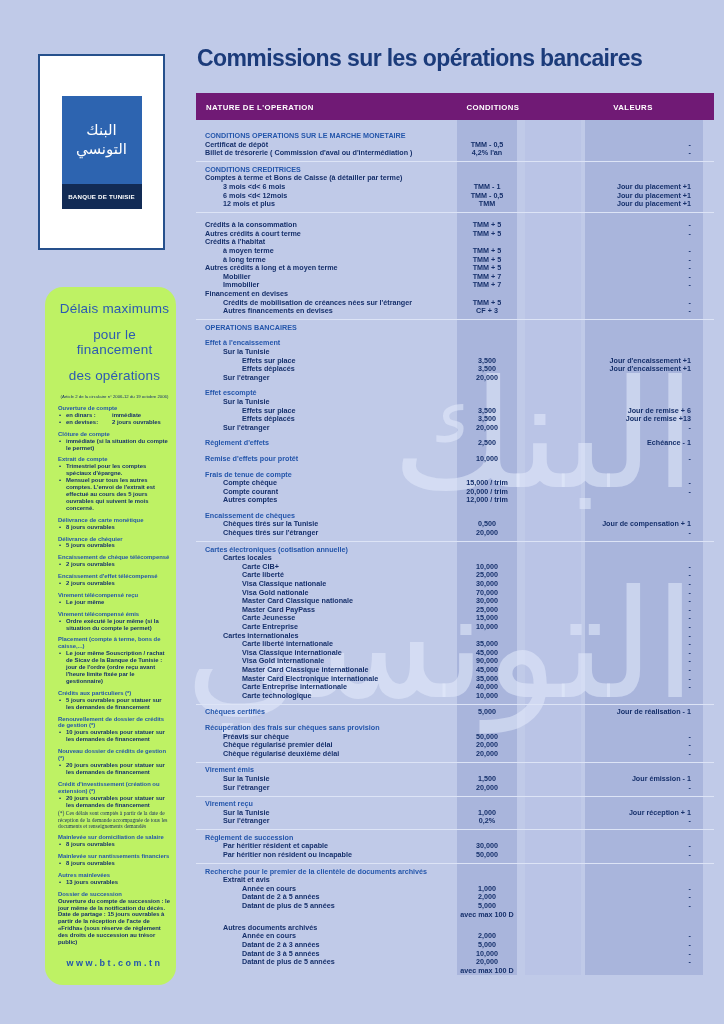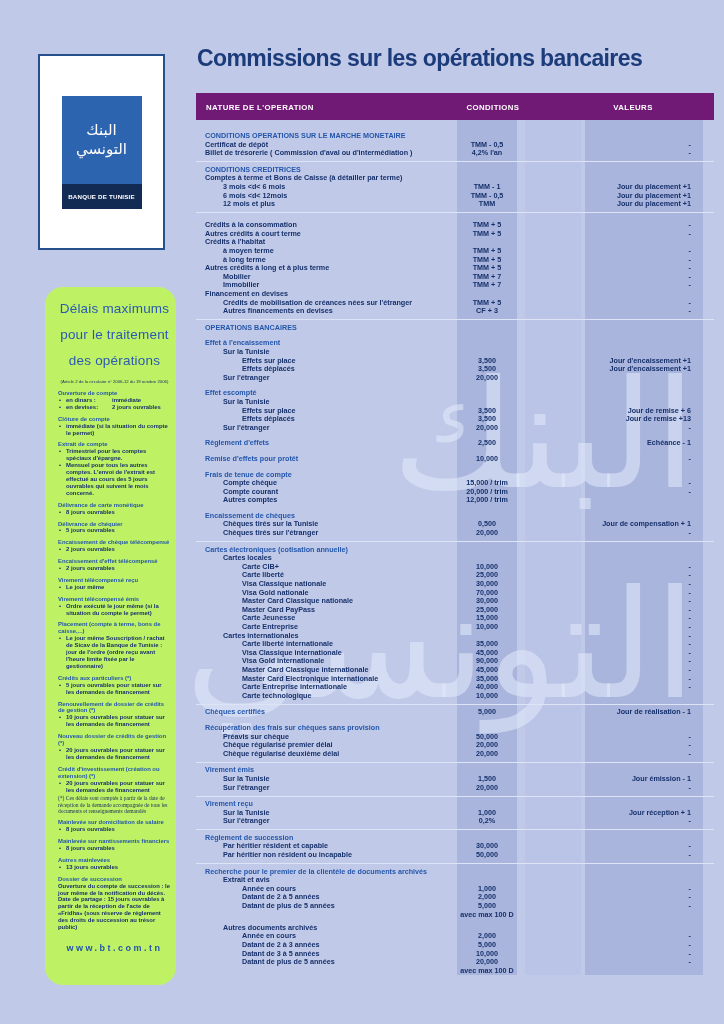--- a/index.html
+++ b/index.html
@@ -161,21 +161,21 @@
             <span class="lab i1">à moyen terme</span>
             <span class="cond">TMM + 5</span>
             <span class="val">-</span>
           </div>
           <div class="row">
             <span class="lab i1">à long terme</span>
             <span class="cond">TMM + 5</span>
             <span class="val">-</span>
           </div>
           <div class="row">
-            <span class="lab">Autres crédits à long et à plus terme</span>
+            <span class="lab">Autres crédits à long et à moyen terme</span>
             <span class="cond">TMM + 5</span>
             <span class="val">-</span>
           </div>
           <div class="row">
             <span class="lab i1">Mobilier</span>
             <span class="cond">TMM + 7</span>
             <span class="val">-</span>
           </div>
           <div class="row">
             <span class="lab i1">Immobilier</span>
@@ -545,21 +545,21 @@
             <span class="cond">avec max 100 D</span>
             <span class="val"></span>
           </div>
         </div>
       </div>
   </div>
 
   <div class="sidebar">
     <div class="sb-title">
       <div>Délais maximums</div>
-      <div>pour le traitement</div>
+      <div>pour le financement</div>
       <div>des opérations</div>
     </div>
     <div class="sb-note">(Article 2 de la circulaire n° 2006-12 du 19 octobre 2006)</div>
     <div>
         <div class="sb-sec">
           <div class="sb-h">Ouverture de compte</div>
           <div class="sb-it"><span class="c1">en dinars :</span><span>immédiate</span></div>
           <div class="sb-it"><span class="c1">en devises:</span><span>2 jours ouvrables</span></div>
         </div>
         <div class="sb-sec">

